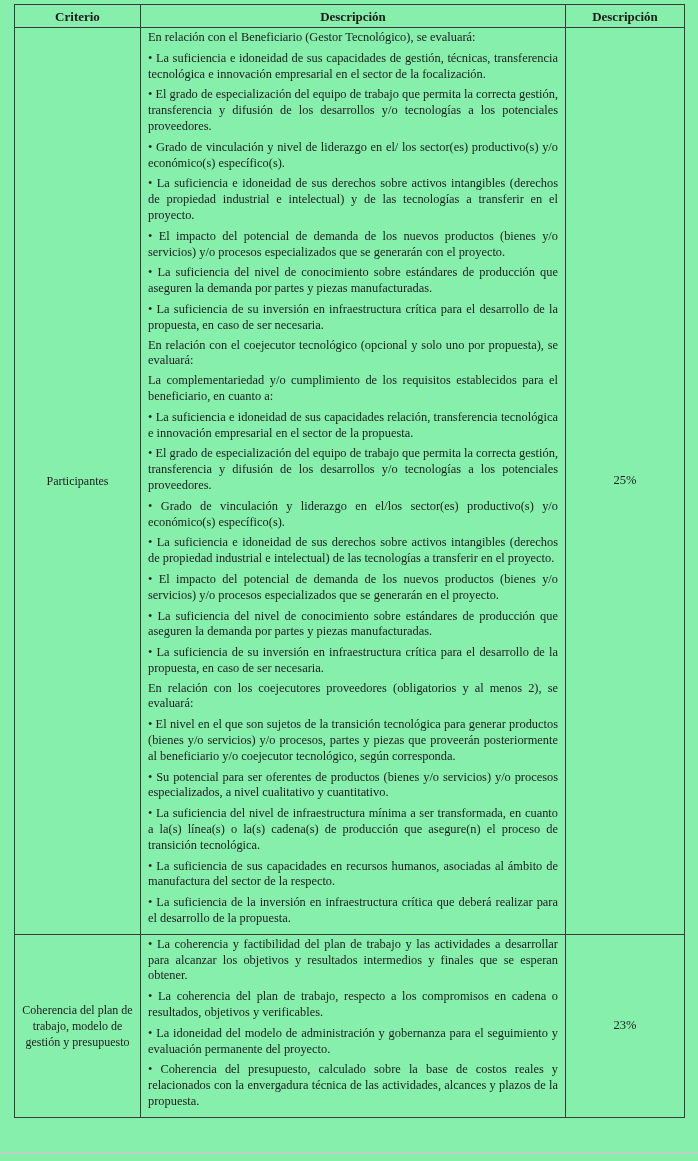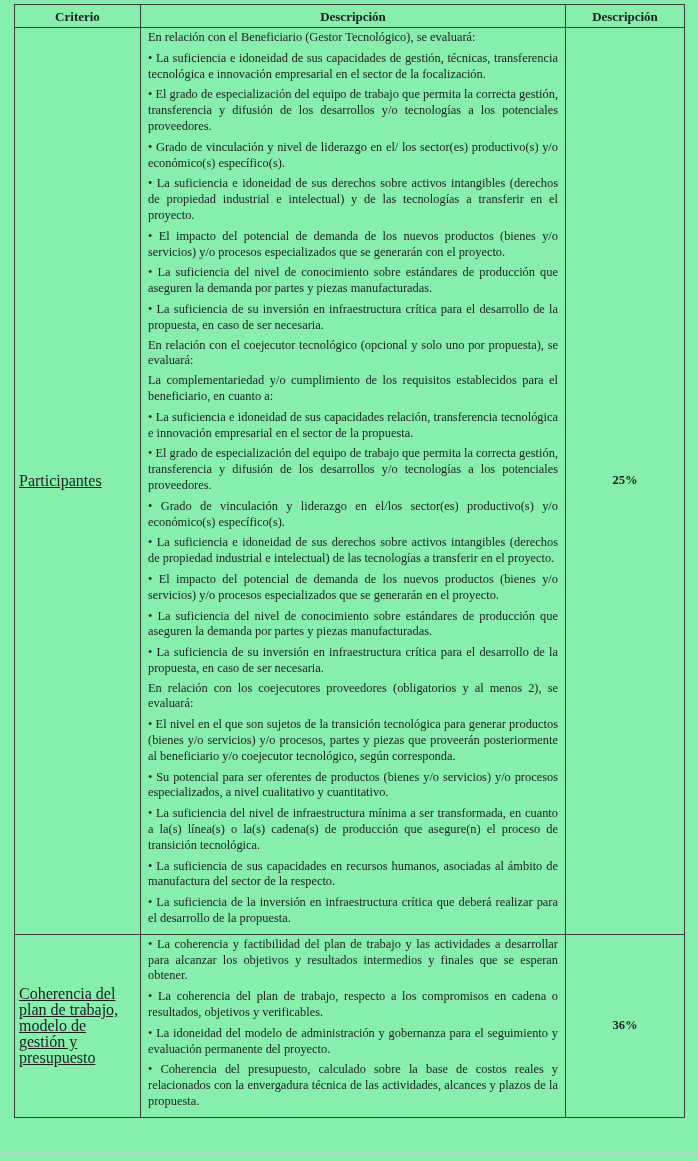--- a/index.html
+++ b/index.html
@@ -34,31 +34,30 @@
   th {
     font-size: 13px;
     font-weight: bold;
     text-align: center;
     height: 20px;
     padding: 1px 2px;
     line-height: 17px;
   }
   td.criterio-cell {
     vertical-align: middle;
-    font-size: 16px;
+    text-align: center;
+    font-size: 12px;
     line-height: 16px;
     padding: 2px 4px;
-    text-decoration: underline;
   }
   td.ponderacion-cell {
     vertical-align: middle;
     text-align: center;
     font-size: 12.6px;
     padding: 2px;
-    font-weight: bold;
   }
   td.descripcion-cell {
     vertical-align: top;
     text-align: justify;
     font-size: 12.4px;
     line-height: 15.8px;
     padding: 2px 3px 3px 3px;
   }
   .para { margin: 4px; }
   .para.bullet { margin-top: 5px; }
@@ -122,18 +121,18 @@
           <td class="ponderacion-cell">25%</td>
         </tr>
         <tr>
           <td class="criterio-cell">Coherencia del plan de trabajo, modelo de gestión y presupuesto</td>
           <td class="descripcion-cell">
             <div class="para bullet first">• La coherencia y factibilidad del plan de trabajo y las actividades a desarrollar para alcanzar los objetivos y resultados intermedios y finales que se esperan obtener.</div>
             <div class="para bullet">• La coherencia del plan de trabajo, respecto a los compromisos en cadena o resultados, objetivos y verificables.</div>
             <div class="para bullet">• La idoneidad del modelo de administración y gobernanza para el seguimiento y evaluación permanente del proyecto.</div>
             <div class="para bullet">• Coherencia del presupuesto, calculado sobre la base de costos reales y relacionados con la envergadura técnica de las actividades, alcances y plazos de la propuesta.</div>
           </td>
-          <td class="ponderacion-cell">36%</td>
+          <td class="ponderacion-cell">23%</td>
         </tr>
       </tbody>
   </table>
   <div class="page-bottom-shadow"></div>
 </div>
 
 </body></html>

